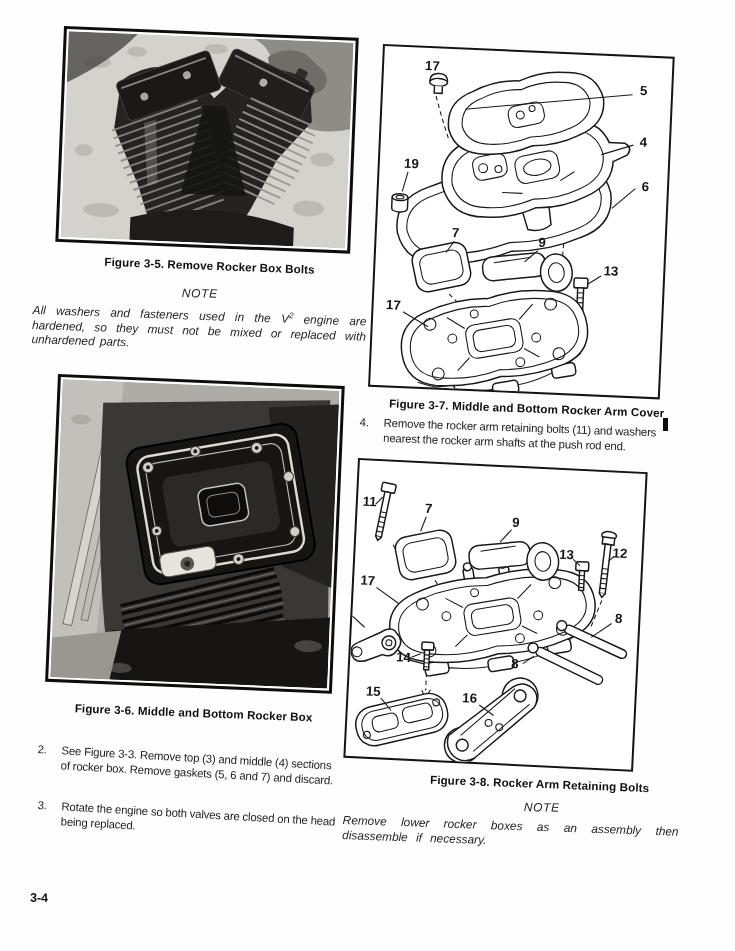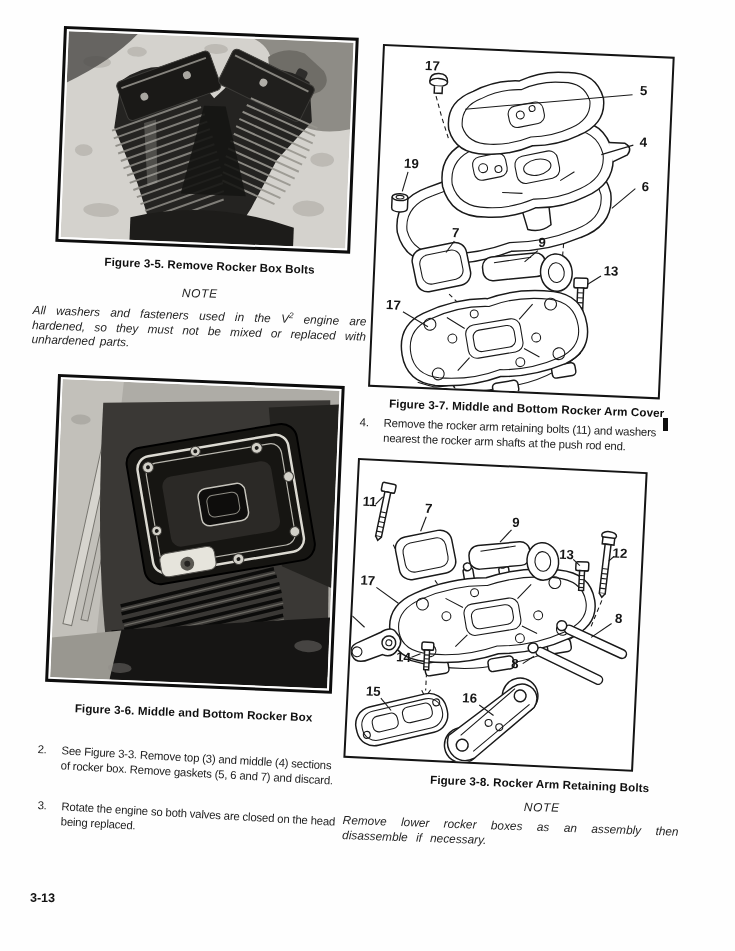--- a/index.html
+++ b/index.html
@@ -141,21 +141,21 @@
 
   <div class="abs step" style="left:38px;top:742px;width:300px;transform:rotate(3.2deg);transform-origin:0 0;">
     <span class="num">2.</span>
     <span class="txt">See Figure 3-3. Remove top (3) and middle (4) sections of rocker box. Remove gaskets (5, 6 and 7) and discard.</span>
   </div>
   <div class="abs step" style="left:38px;top:798px;width:300px;transform:rotate(3.2deg);transform-origin:0 0;">
     <span class="num">3.</span>
     <span class="txt">Rotate the engine so both valves are closed on the head being replaced.</span>
   </div>
 
-  <div class="abs pagenum" style="left:30px;top:891px;transform:rotate(1deg);">3-13</div>
+  <div class="abs pagenum" style="left:30px;top:891px;transform:rotate(1deg);">3-4</div>
 
   <div class="abs figbox" style="left:383px;top:44px;width:292px;height:343px;transform:rotate(2.5deg);transform-origin:0 0;">
     <svg viewBox="0 0 292 343">
 
       <path class="dsh" d="M196,40 L188,235"></path>
       <path class="dsh" d="M54,48 L61,70 L69,92"></path>
       <path class="dsh" d="M76,248 L98,268"></path>
       <path class="dsh" d="M150,244 L139,261"></path>
       <path class="dsh" d="M208,264 L204,280"></path>
 

